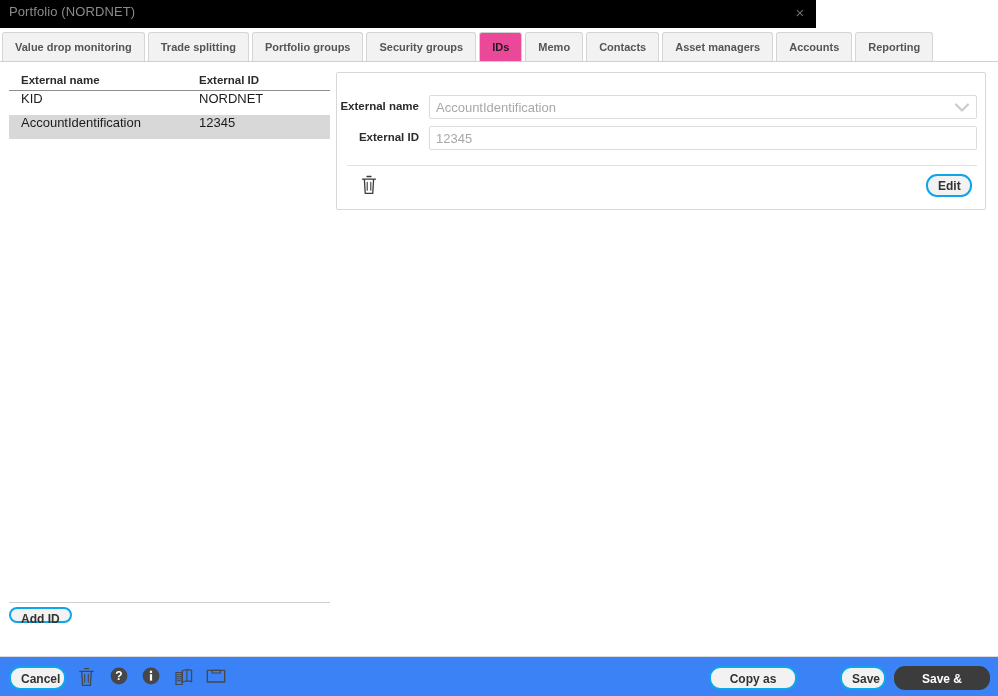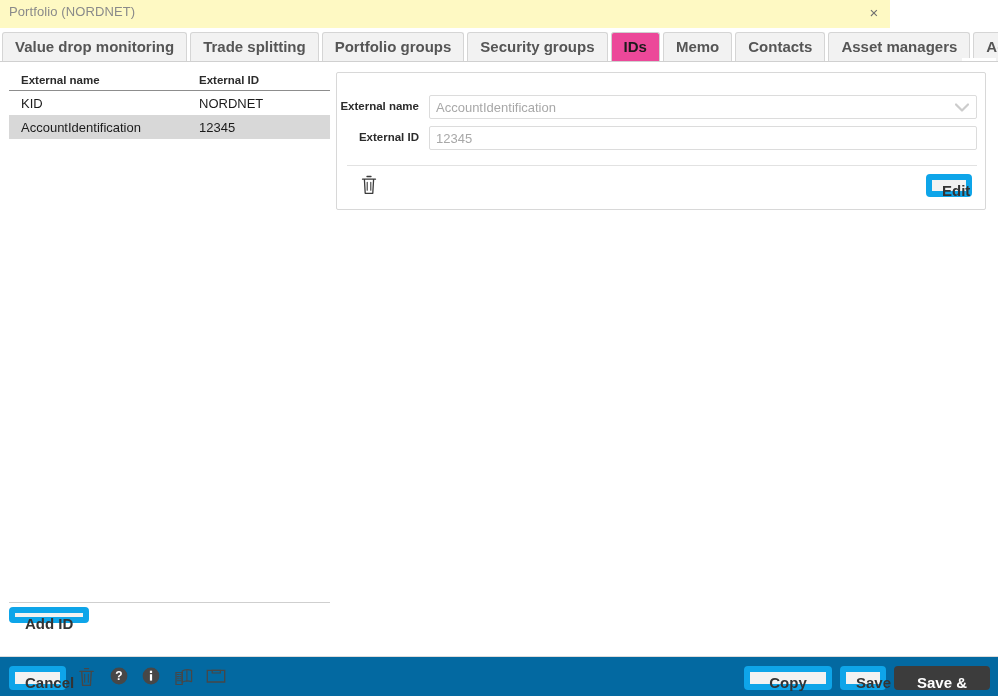--- a/index.html
+++ b/index.html
@@ -13,22 +13,22 @@
 
   #app {
     position: relative;
     width: 998px; height: 696px;
     background: #ffffff;
   }
 
   
   .titlebar {
     position: absolute; left: 0; top: 0;
-    width: 890px; height: 28px;
-    background: #fef9c3;
+    width: 816px; height: 28px;
+    background: #000000;
   }
   .titlebar-title {
     position: absolute; left: 9px; top: 4px;
     font-size: 13px; color: #8a8a8a;
     letter-spacing: 0.1px;
     white-space: nowrap;
   }
   .titlebar-close {
     position: absolute; right: 6px; top: 3px;
     width: 20px; height: 20px;
@@ -49,21 +49,21 @@
   .tab {
     position: relative;
     display: inline-block;
     height: 29px;
     margin: 4px 1px 0 2px;
     padding: 0 12px;
     background: #f2f2f2;
     border: 1px solid #d5d5d5;
     border-bottom: none;
     border-radius: 3px 3px 0 0;
-    font-size: 15px;
+    font-size: 11px;
     font-weight: bold;
     color: #555555;
     line-height: 28px;
     cursor: pointer;
     vertical-align: top;
   }
   .tab.active {
     background: #ec4899;
     color: #1b1b1b;
     border-color: #d0d0d0;
@@ -97,44 +97,43 @@
     display: flex;
     height: 23px;
     border-bottom: 1px solid #8d8d8d;
     font-size: 11.5px;
     font-weight: bold;
     color: #2b2b2b;
   }
   .list-row {
     display: flex;
     height: 24px;
-    align-items: center;
     font-size: 13px;
     color: #1b1b1b;
     cursor: pointer;
   }
   .list-row.selected {
     background: #d8d8d8;
   }
   .col-name { width: 190px; padding-left: 12px; }
   .col-id   { width: 131px; }
   .list-header .col-name { padding-top: 6px; }
   .list-header .col-id { padding-top: 6px; }
 
   .addid-sep {
     position: absolute; left: 9px; top: 602px;
     width: 321px; height: 1px;
     background: #cfcfcf;
   }
   .btn {
     display: inline-block;
     background: #f2f2f2;
-    border: 6px solid #0ea5e9;
-    border-radius: 4px;
-    font-size: 15px;
+    border: 2px solid #0ea5e9;
+    border-radius: 11px;
+    font-size: 12px;
     font-weight: bold;
     color: #333333;
     padding: 0 10px;
     height: 25px;
     line-height: 23px;
     cursor: pointer;
     text-align: center;
     font-family: "Liberation Sans", sans-serif;
   }
   .btn.dark {
@@ -207,38 +206,38 @@
 
   
   .footer-sep {
     position: absolute; left: 0; top: 656px;
     width: 998px; height: 1px;
     background: #dcdcdc;
   }
   .footer {
     position: absolute; left: 0; top: 657px;
     width: 998px; height: 39px;
-    background: #0369a1;
+    background: #3b82f6;
   }
   .cancel-btn {
     position: absolute; left: 9px; top: 9px;
     height: 24px; line-height: 22px; width: 57px;
   }
   .footer-icons {
     position: absolute; left: 78px; top: 10px;
     display: flex; align-items: center; gap: 14px;
   }
   .ficon { width: 18px; height: 20px; cursor: pointer; display: block; }
   .footer-right {
     position: absolute; right: 8px; top: 9px;
     display: flex; align-items: center; gap: 8px;
   }
   .footer-right .btn { height: 24px; line-height: 22px; }
   .copy-btn  { width: 88px; }
-  .save-btn  { width: 46px; }
+  .save-btn  { width: 46px; margin-left: 35px; }
   .saveclose-btn { width: 96px; }
   svg { display: block; }
 </style>
 </head>
 <body>
 
 <div id="app">
 
   <div class="titlebar">
     <div class="titlebar-title">Portfolio (NORDNET)</div>

